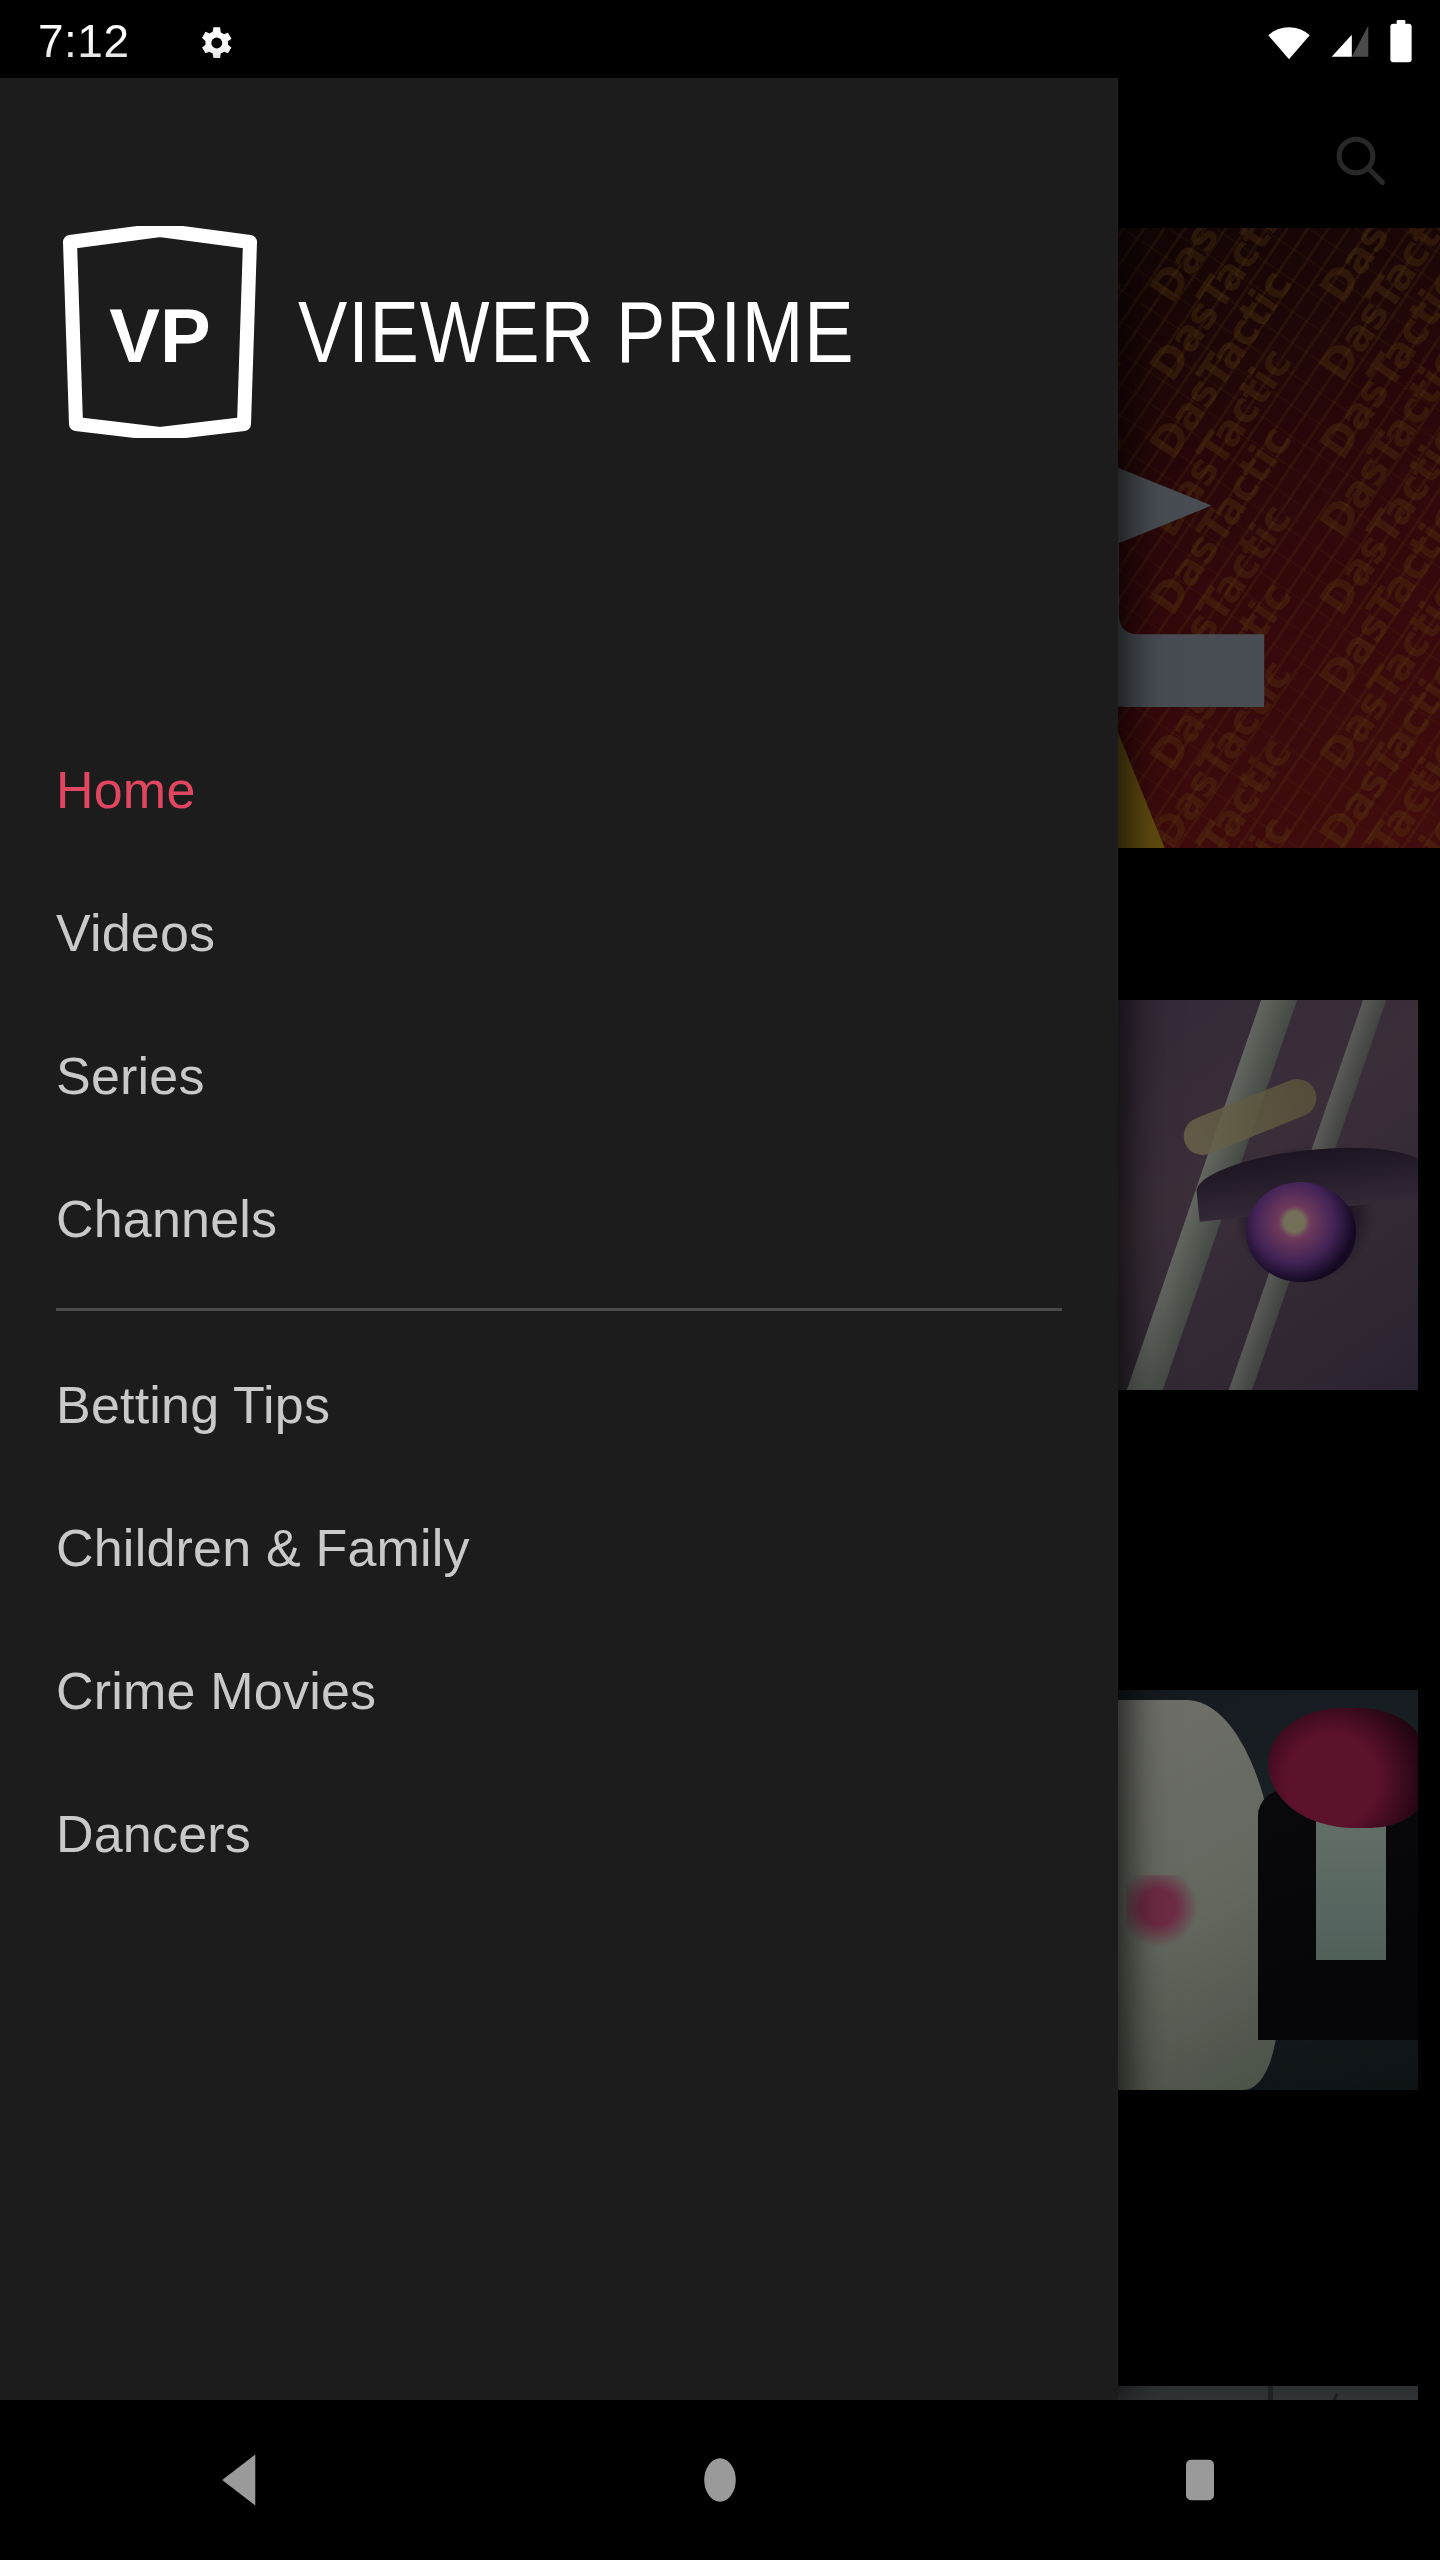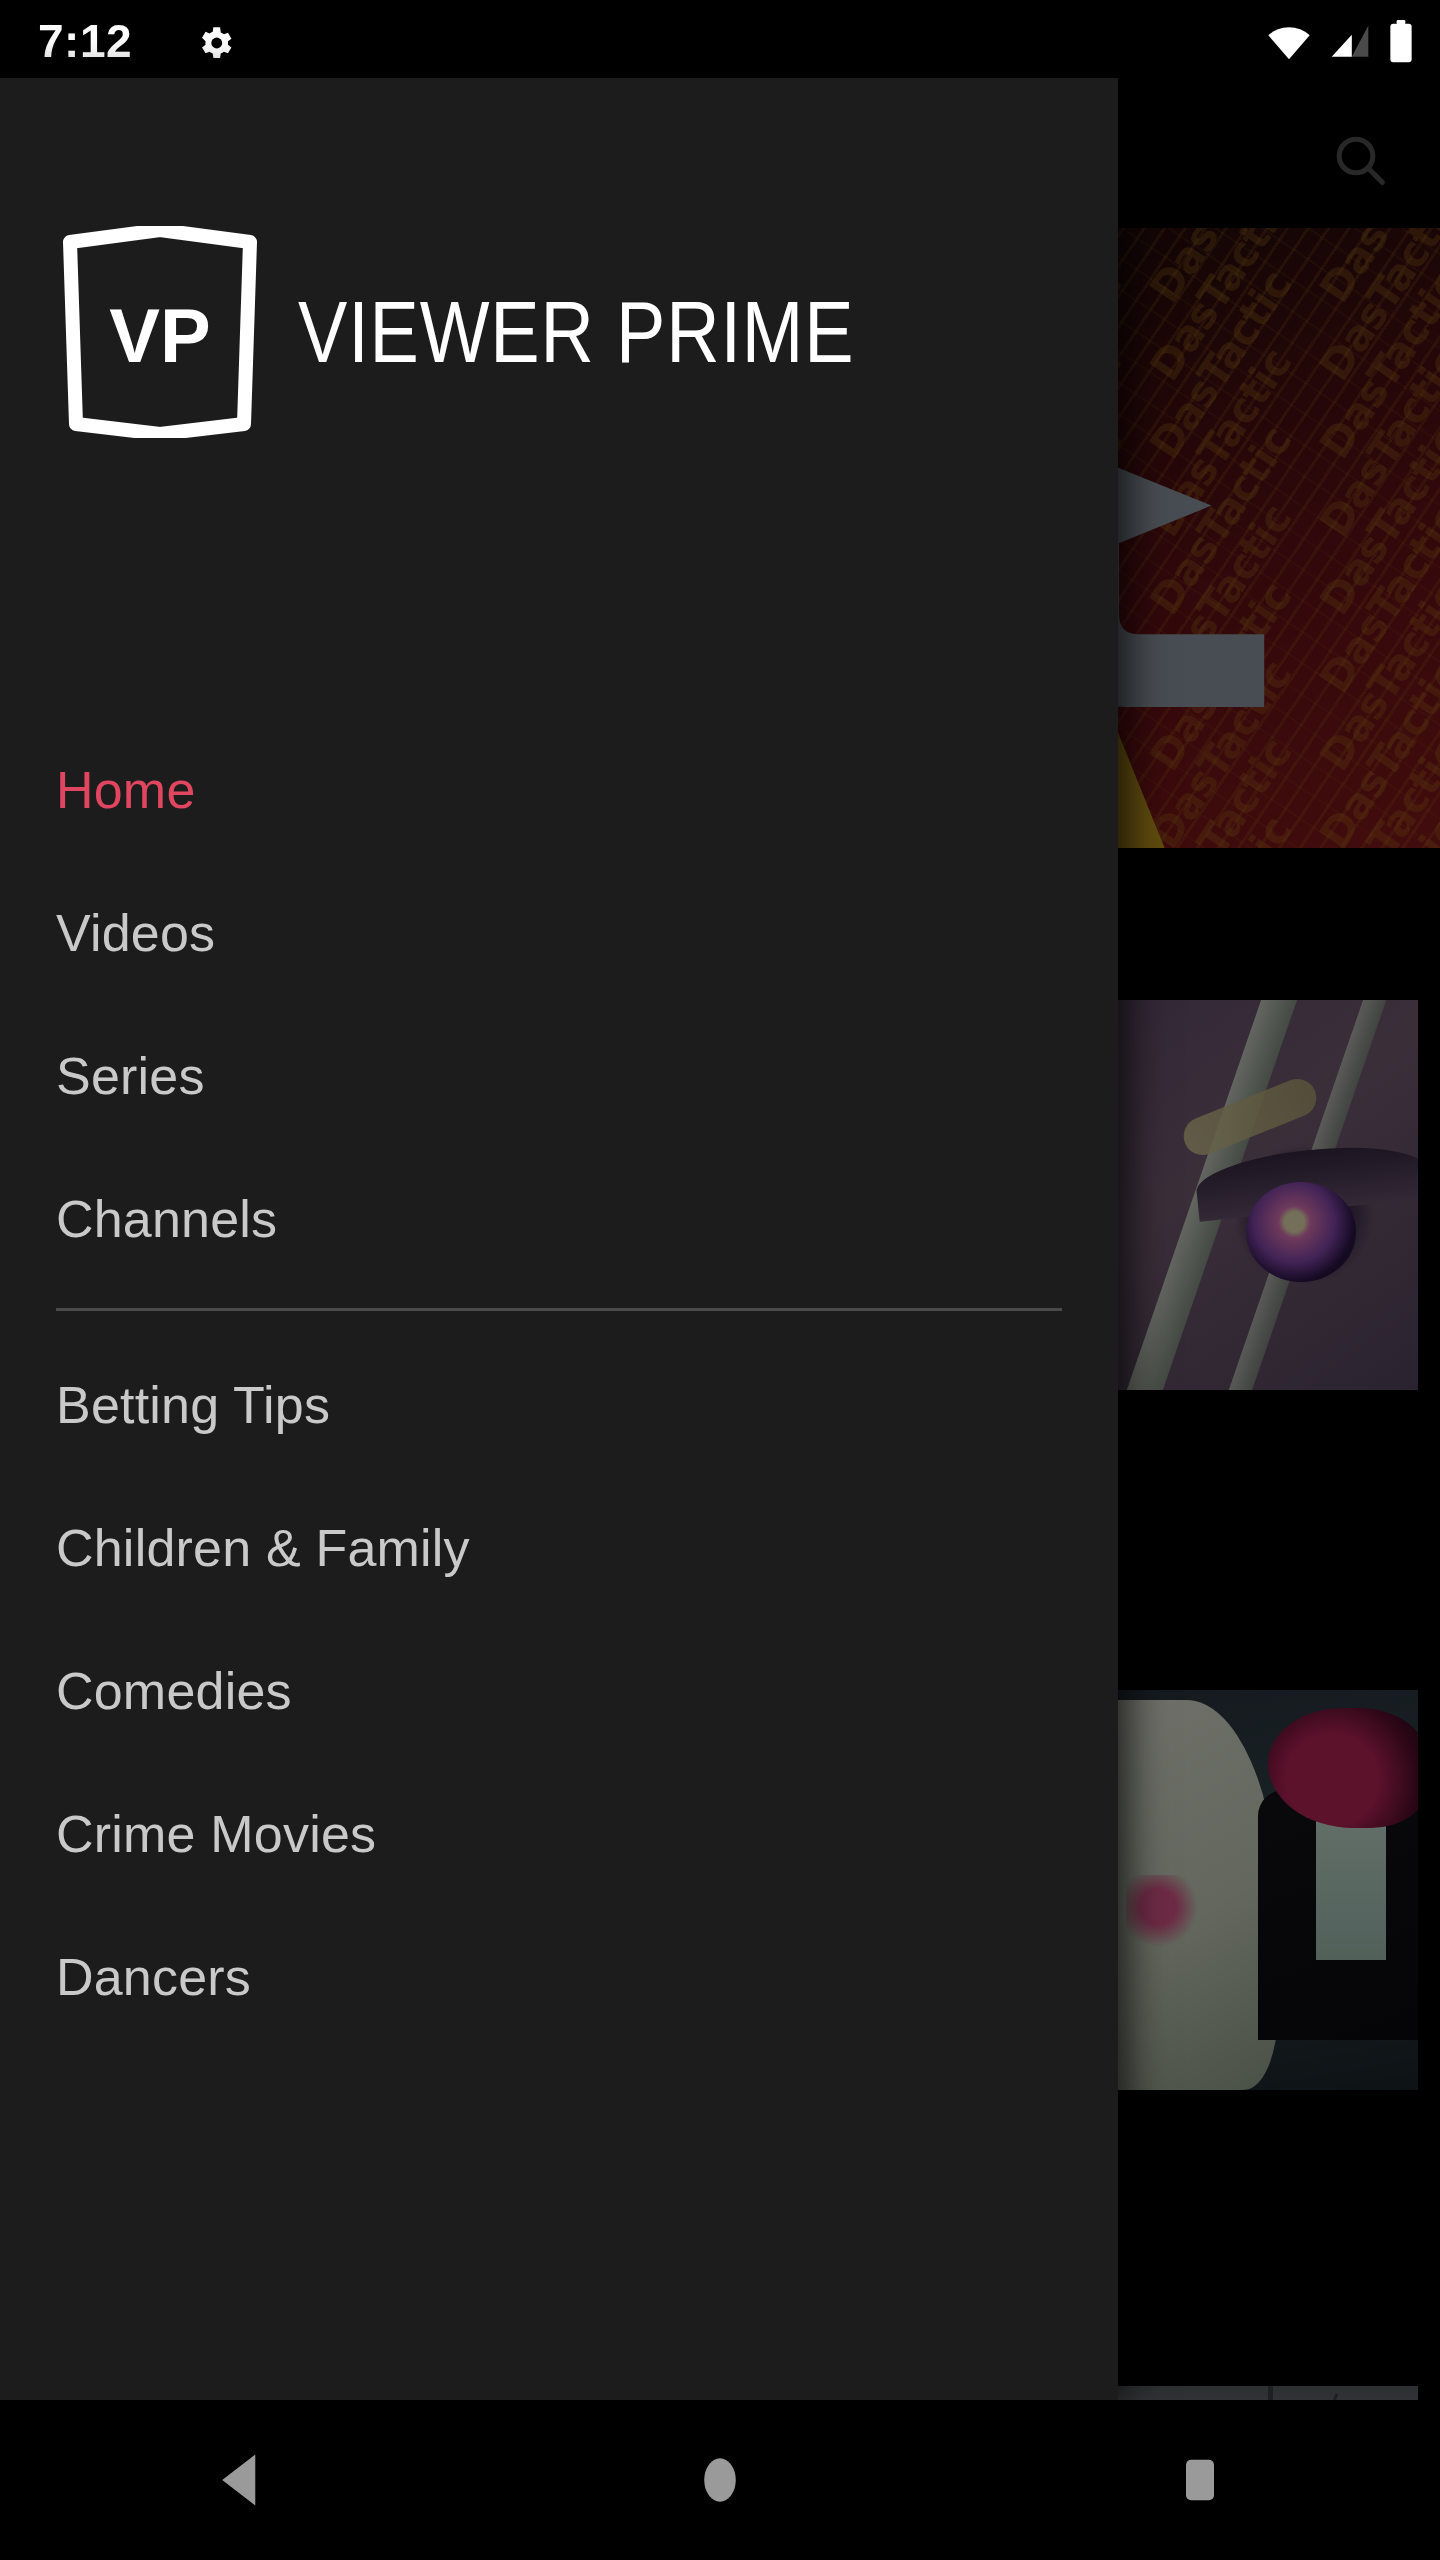--- a/index.html
+++ b/index.html
@@ -11,21 +11,21 @@
   }
   #screen { position:relative; width:1440px; height:2560px; background:#000; overflow:hidden; }
 
   
   #status-bar {
     position:absolute; left:0; top:0; width:1440px; height:78px;
     background:#000; z-index:50;
   }
   #status-clock {
     position:absolute; left:38px; top:14px;
-    font-size:46px; color:#fff; letter-spacing:0.5px; font-weight:700;
+    font-size:46px; color:#fff; letter-spacing:0.5px; font-weight:400;
   }
   #status-gear { position:absolute; left:194px; top:22px; width:42px; height:42px; }
   #status-right { position:absolute; right:26px; top:22px; height:44px; display:flex; align-items:center; gap:16px; }
 
   
   #content {
     position:absolute; left:0; top:78px; width:1440px; height:2322px;
     background:#000; overflow:hidden;
   }
   #app-bar { position:absolute; left:0; top:0; width:1440px; height:150px; background:#000; }
@@ -351,23 +351,20 @@
     <div id="nav-divider"></div>
 
     <div id="nav-secondary">
       <div class="nav-item">
         <span class="nav-label">Betting Tips</span>
       </div>
       <div class="nav-item">
         <span class="nav-label">Children &amp; Family</span>
       </div>
       <div class="nav-item">
-        <span class="nav-label">Comedies</span>
-      </div>
-      <div class="nav-item">
         <span class="nav-label">Crime Movies</span>
       </div>
       <div class="nav-item">
         <span class="nav-label">Dancers</span>
       </div>
     </div>
 
   </div>
 
   <div id="status-bar">

